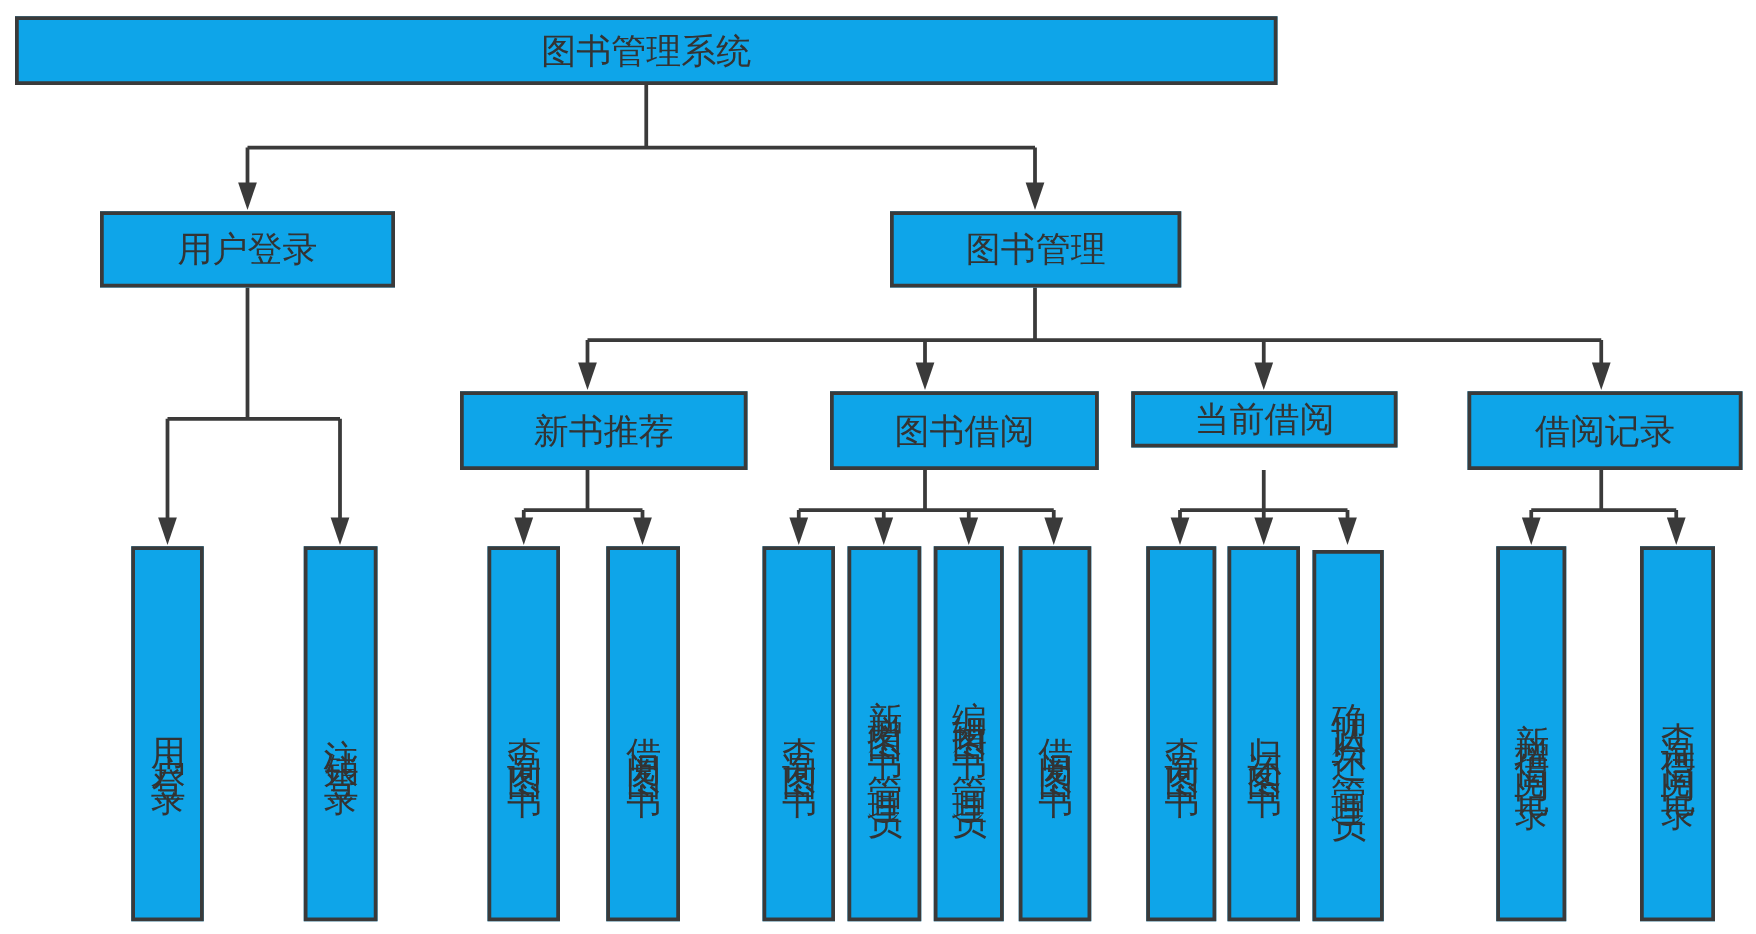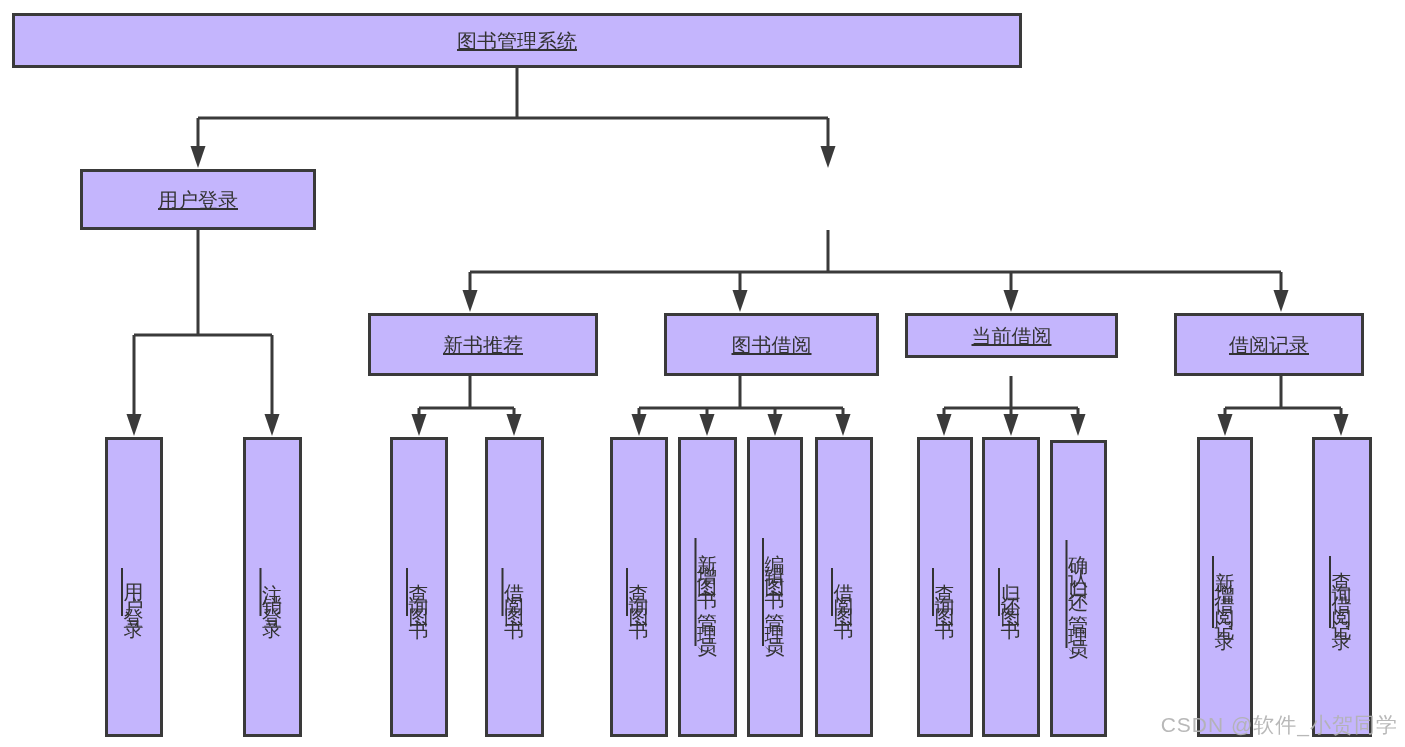--- a/index.html
+++ b/index.html
@@ -17,30 +17,29 @@
   }
   #wires {
     position: absolute;
     left: 0; top: 0;
     width: 1405px;
     height: 747px;
   }
   .box {
     position: absolute;
     box-sizing: border-box;
-    background: #c4b5fd;
+    background: #0ea5e9;
     border: 3px solid #3a3a3a;
     color: #333333;
-    font-size: 20px;
+    font-size: 28px;
     display: flex;
     align-items: center;
     justify-content: center;
     text-align: center;
     line-height: 1;
-    text-decoration: underline;
   }
   .box.v {
     writing-mode: vertical-rl;
     text-orientation: mixed;
     letter-spacing: 12px;
     padding-top: 10px;
   }
   #watermark {
     position: absolute;
     right: 7px;
@@ -93,39 +92,39 @@
       <polygon points="1003.5,414 1018.5,414 1011,436"></polygon>
       <polygon points="1070.5,414 1085.5,414 1078,436"></polygon>
       <polygon points="1217.5,414 1232.5,414 1225,436"></polygon>
       <polygon points="1333.5,414 1348.5,414 1341,436"></polygon>
     </g>
   </svg>
 
   <div class="box" style="left:12px; top:13px; width:1010px; height:55px">图书管理系统</div>
 
   <div class="box" style="left:80px; top:169px; width:236px; height:61px">用户登录</div>
+  <div class="box" style="left:712px; top:169px; width:233px; height:61px">图书管理</div>
 
   <div class="box" style="left:368px; top:313px; width:230px; height:63px">新书推荐</div>
   <div class="box" style="left:664px; top:313px; width:215px; height:63px">图书借阅</div>
   <div class="box" style="left:905px; top:313px; width:213px; height:45px">当前借阅</div>
-  <div class="box" style="left:1174px; top:313px; width:190px; height:63px">借阅记录</div>
+  <div class="box" style="left:1174px; top:313px; width:220px; height:63px">借阅记录</div>
 
   <div class="box v" style="left:105px; top:437px; width:58px; height:300px">用户登录</div>
   <div class="box v" style="left:243px; top:437px; width:59px; height:300px">注销登录</div>
 
   <div class="box v" style="left:390px; top:437px; width:58px; height:300px">查询图书</div>
   <div class="box v" style="left:485px; top:437px; width:59px; height:300px">借阅图书</div>
 
   <div class="box v" style="left:610px; top:437px; width:58px; height:300px">查询图书</div>
   <div class="box v" style="left:678px; top:437px; width:59px; height:300px">新增图书（管理员）</div>
   <div class="box v" style="left:747px; top:437px; width:56px; height:300px">编辑图书（管理员）</div>
   <div class="box v" style="left:815px; top:437px; width:58px; height:300px">借阅图书</div>
 
   <div class="box v" style="left:917px; top:437px; width:56px; height:300px">查询图书</div>
   <div class="box v" style="left:982px; top:437px; width:58px; height:300px">归还图书</div>
   <div class="box v" style="left:1050px; top:440px; width:57px; height:297px">确认归还（管理员）</div>
 
   <div class="box v" style="left:1197px; top:437px; width:56px; height:300px">新增借阅记录</div>
   <div class="box v" style="left:1312px; top:437px; width:60px; height:300px">查询借阅记录</div>
 
-  <div id="watermark">CSDN @软件_小贺同学</div>
 
 </div>
 
 </body></html>

